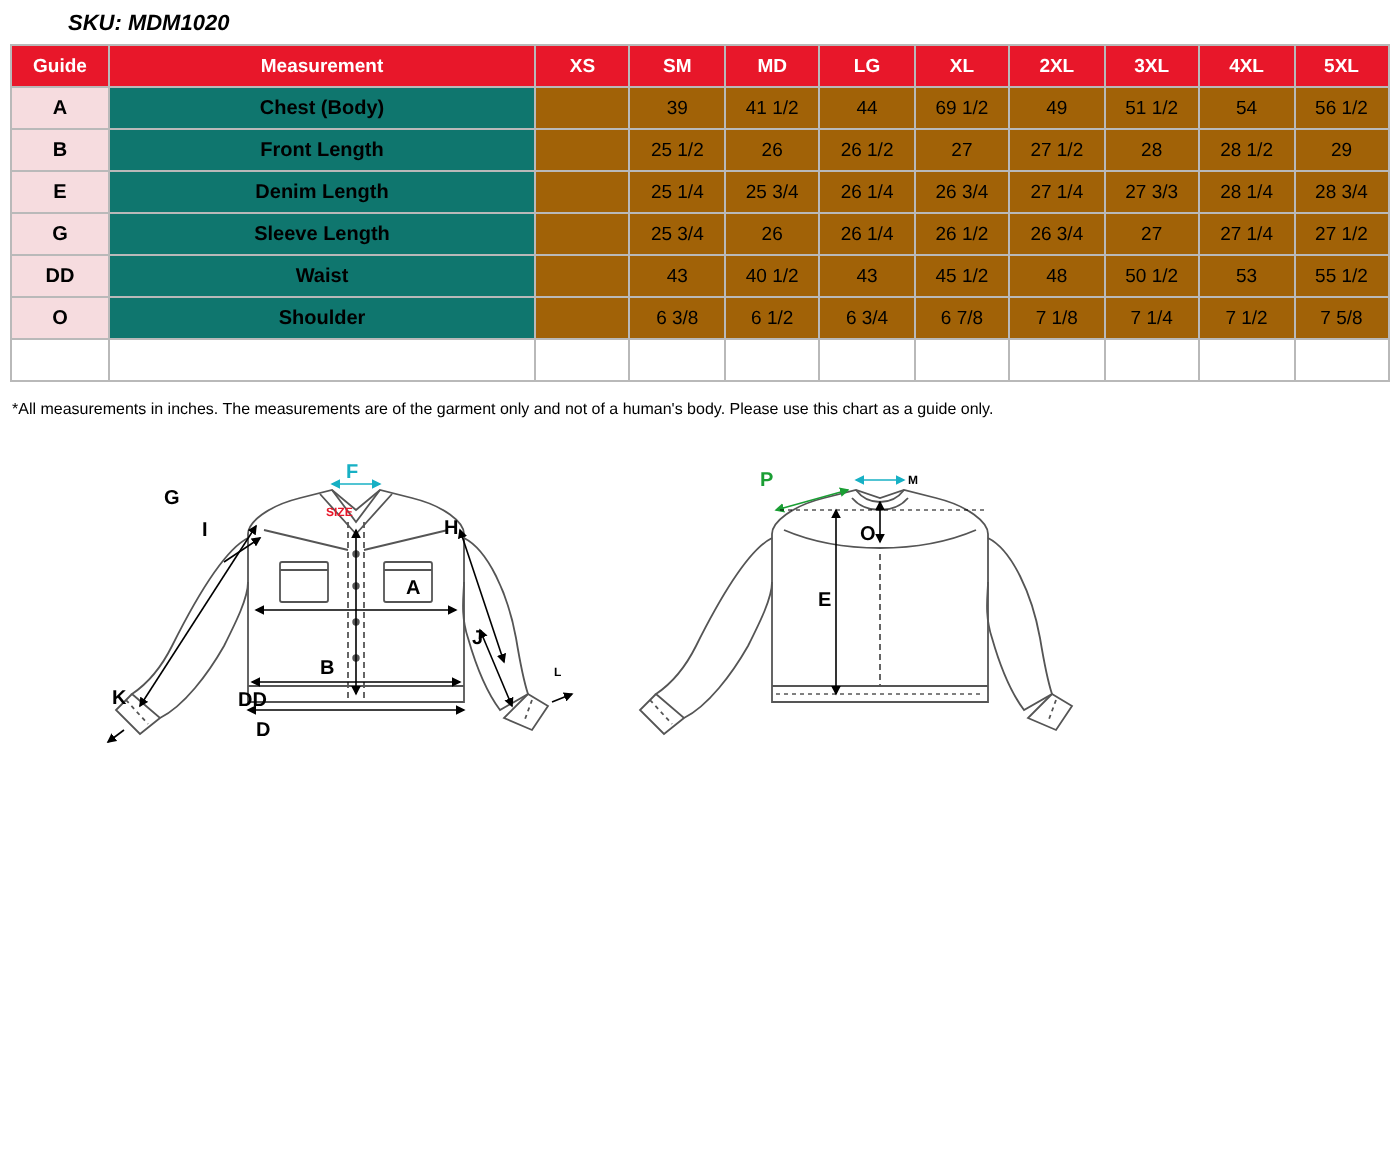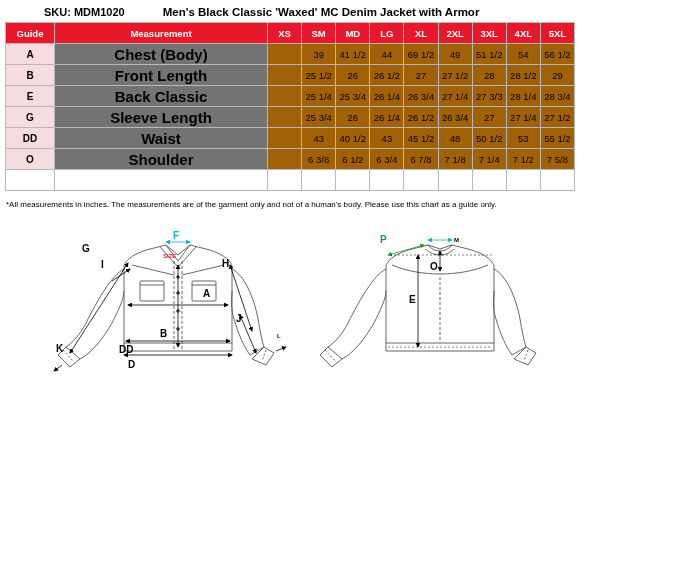--- a/index.html
+++ b/index.html
@@ -16,32 +16,33 @@
     overflow: hidden;
   }
   .header {
     display: flex;
     align-items: flex-start;
     padding: 6px 0 4px 0;
   }
   .sku {
     font-size: 11px;
     font-weight: bold;
-    padding-left: 44px;
+    padding-left: 34px;
     white-space: nowrap;
+    font-style: italic;
   }
   .title {
     font-size: 11.5px;
     font-weight: bold;
     margin-left: 38px;
     white-space: nowrap;
   }
   table.size-chart {
     border-collapse: collapse;
-    width: 570px;
+    width: 690px;
     margin-left: 5px;
     table-layout: fixed;
   }
   table.size-chart th,
   table.size-chart td {
     border: 1px solid #b9b9b9;
     font-size: 9.5px;
     text-align: center;
     height: 20px;
     padding: 0;
@@ -55,23 +56,23 @@
     height: 21px;
   }
   thead th.guide-col { width: 48px; }
   thead th.meas-col { width: 212px; }
   tbody td.guide-cell {
     background: #f6dcdf;
     font-weight: bold;
     font-size: 10px;
   }
   tbody td.meas-cell {
-    background: #737373;
-    font-weight: bold;
-    font-size: 15px;
+    background: #0f766e;
+    font-weight: bold;
+    font-size: 10px;
   }
   tbody td.val {
     background: #a16207;
     font-size: 9.5px;
   }
   tbody tr.blank td {
     background: #ffffff;
     height: 20px;
   }
   .footnote {
@@ -94,21 +95,20 @@
   .lbl-teal { fill: #17b0c4; }
   .lbl-green { fill: #1a9e34; }
   .lbl-red { fill: #e8172a; }
   .tiny { font-size: 6px; font-weight: bold; }
 </style>
 </head>
 <body>
 
 <div class="header">
   <div class="sku">SKU: MDM1020</div>
-  <div class="title">Men's Black Classic 'Waxed' MC Denim Jacket with Armor</div>
 </div>
 
 <table class="size-chart">
   <thead>
     <tr>
       <th class="guide-col">Guide</th>
       <th class="meas-col">Measurement</th>
       <th>XS</th>
       <th>SM</th>
       <th>MD</th>
@@ -142,21 +142,21 @@
       <td class="val">26</td>
       <td class="val">26 1/2</td>
       <td class="val">27</td>
       <td class="val">27 1/2</td>
       <td class="val">28</td>
       <td class="val">28 1/2</td>
       <td class="val">29</td>
     </tr>
     <tr>
       <td class="guide-cell">E</td>
-      <td class="meas-cell">Back Classic</td>
+      <td class="meas-cell">Denim Length</td>
       <td class="val"></td>
       <td class="val">25 1/4</td>
       <td class="val">25 3/4</td>
       <td class="val">26 1/4</td>
       <td class="val">26 3/4</td>
       <td class="val">27 1/4</td>
       <td class="val">27 3/3</td>
       <td class="val">28 1/4</td>
       <td class="val">28 3/4</td>
     </tr>

